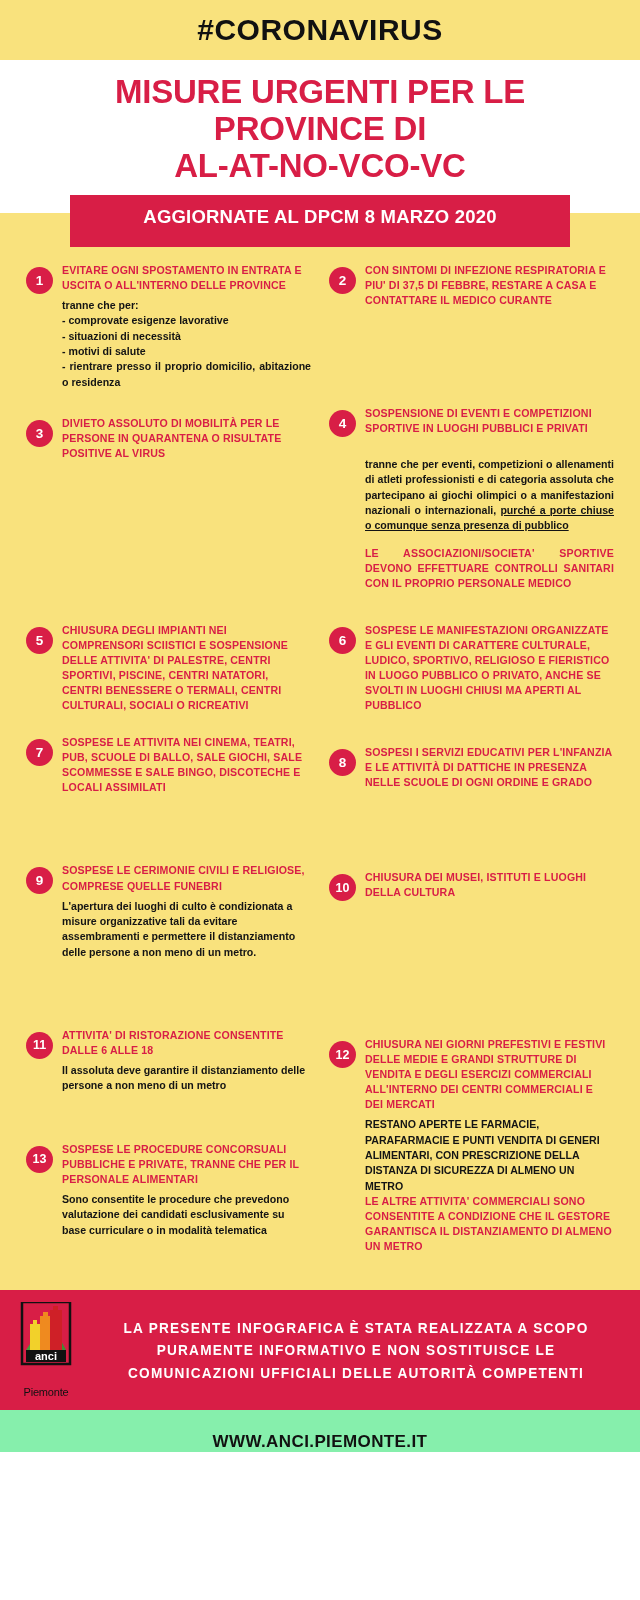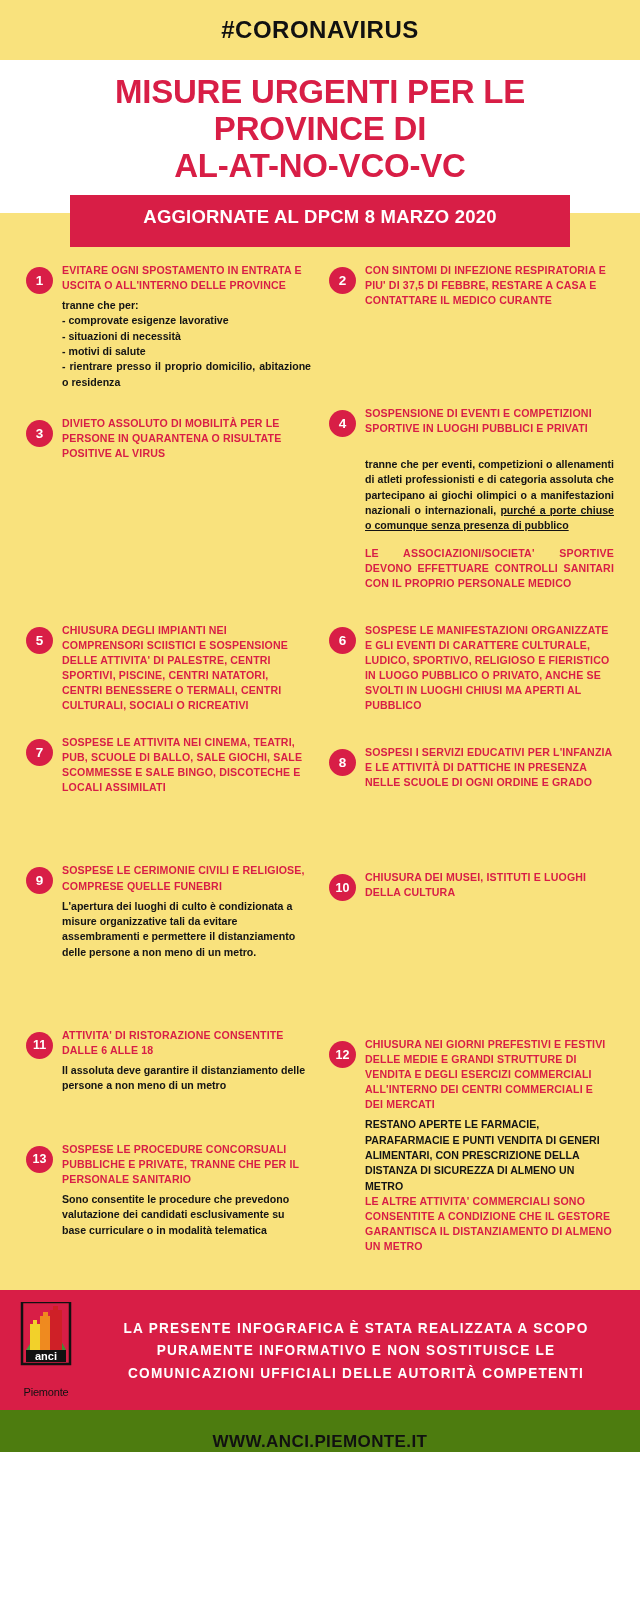--- a/index.html
+++ b/index.html
@@ -19,21 +19,21 @@
   
   .hashtag-band {
     background: #f9e27d;
     height: 60px;
     display: flex;
     align-items: center;
     justify-content: center;
   }
   .hashtag-text {
     color: #111111;
-    font-size: 24px;
+    font-size: 30px;
     font-weight: bold;
     letter-spacing: 0.5px;
   }
 
   
   .title-block {
     background: #ffffff;
     padding: 14px 20px 4px 20px;
     text-align: center;
   }
@@ -156,21 +156,21 @@
     text-align: center;
     font-size: 14.5px;
     font-weight: bold;
     line-height: 1.55;
     letter-spacing: 1.3px;
     transform: scaleX(0.94);
   }
 
   
   .url-band {
-    background: #4d7c0f;
+    background: #86efac;
     text-align: center;
     padding: 22px 0 0 0;
   }
   .url-text {
     color: #111111;
     font-size: 17px;
     font-weight: bold;
     letter-spacing: 0.4px;
   }
 </style>
@@ -255,21 +255,21 @@
             <div class="head">ATTIVITA' DI RISTORAZIONE CONSENTITE DALLE 6 ALLE 18</div>
             <div class="sub">Il assoluta deve garantire il distanziamento delle persone a non meno di un metro</div>
           </div>
         </div>
 
         <div class="sp-42"></div>
 
         <div class="item">
           <div class="bullet wide">13</div>
           <div class="item-body">
-            <div class="head">SOSPESE LE PROCEDURE CONCORSUALI PUBBLICHE E PRIVATE, TRANNE CHE PER IL PERSONALE SANITARIO</div>
+            <div class="head">SOSPESE LE PROCEDURE CONCORSUALI PUBBLICHE E PRIVATE, TRANNE CHE PER IL PERSONALE ALIMENTARI</div>
             <div class="sub">Sono consentite le procedure che prevedono valutazione dei candidati esclusivamente su base curriculare o in modalità telematica</div>
           </div>
         </div>
 
       </div>
 
       <div class="col">
 
         <div class="item">
           <div class="bullet">2</div>

